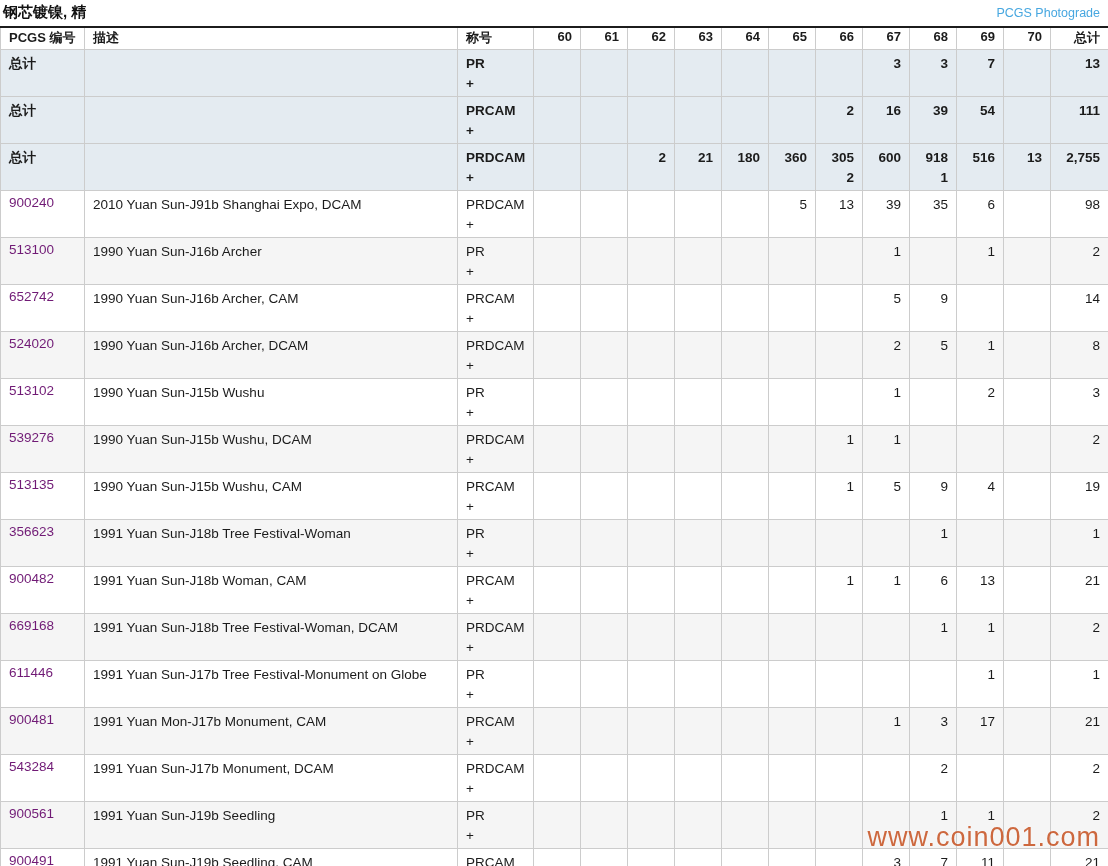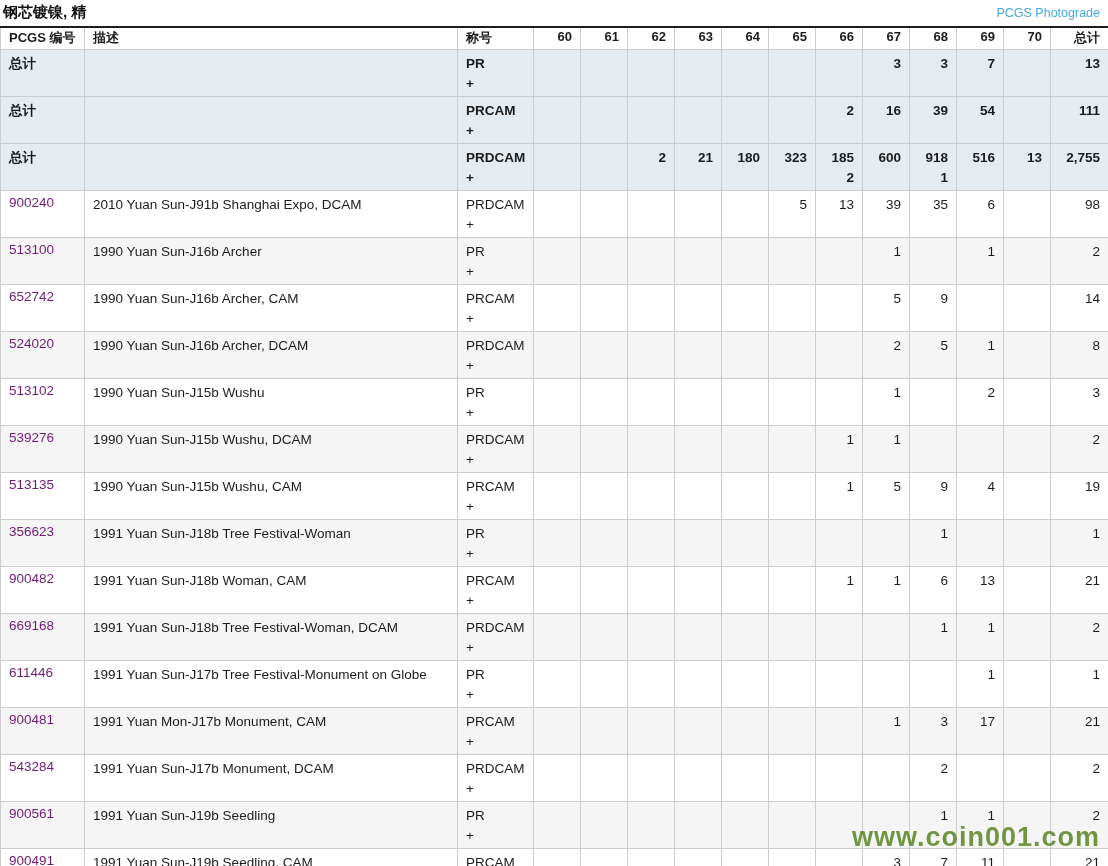--- a/index.html
+++ b/index.html
@@ -32,22 +32,22 @@
   .left { text-align: left; }
   .num  { text-align: right; }
   tr.total-row { height: 47px; }
   tr.total-row td { background: #e4ebf1; font-weight: bold; }
   tbody.data-body tr { height: 45px; background: #fff; }
   tbody.data-body tr.alt { background: #f5f5f5; }
   .line { line-height: 20px; }
   a.cert { color: #701a75; text-decoration: none; cursor: pointer; }
   .watermark {
     position: absolute; top: 822px; right: 8px;
-    font-size: 27px; font-weight: bold; letter-spacing: 1px;
-    color: #4d7c0f; opacity: 0.78;
+    font-size: 27px; font-weight: normal; letter-spacing: 1px;
+    color: #c2410c; opacity: 0.78;
     text-shadow: 0 0 2px rgba(255,255,255,0.6);
     pointer-events: none;
   }
 </style>
 </head>
 <body>
 
 <div class="topbar">
   <div class="page-title">钢芯镀镍, 精</div>
   <a class="top-link">PCGS Photograde</a>
@@ -167,24 +167,24 @@
         <td class="num">
           <div class="line">2</div>
         </td>
         <td class="num">
           <div class="line">21</div>
         </td>
         <td class="num">
           <div class="line">180</div>
         </td>
         <td class="num">
-          <div class="line">323</div>
-        </td>
-        <td class="num">
-          <div class="line">185</div>
+          <div class="line">360</div>
+        </td>
+        <td class="num">
+          <div class="line">305</div>
           <div class="line">2</div>
         </td>
         <td class="num">
           <div class="line">600</div>
         </td>
         <td class="num">
           <div class="line">918</div>
           <div class="line">1</div>
         </td>
         <td class="num">

